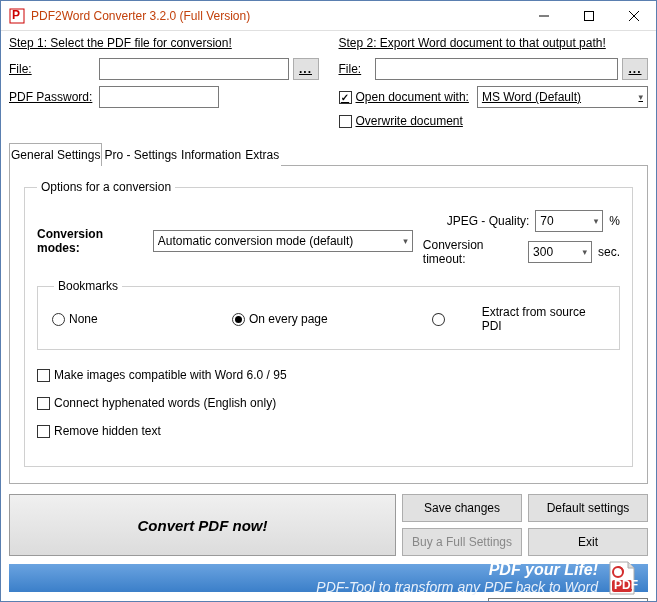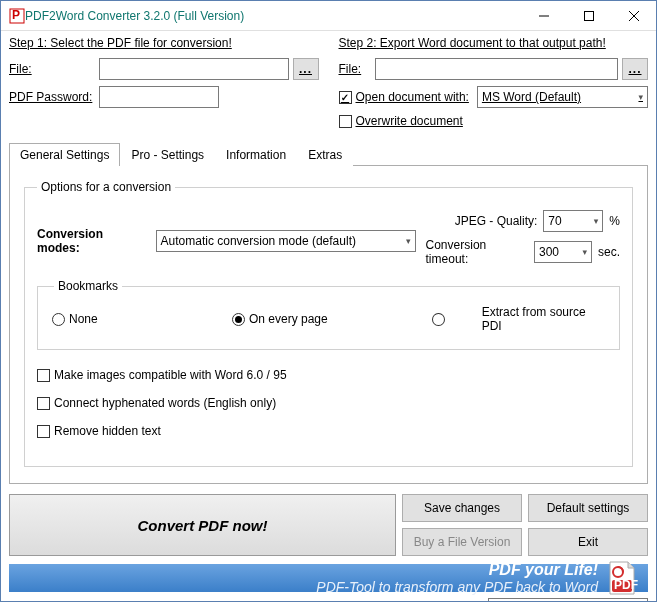--- a/index.html
+++ b/index.html
@@ -1,51 +1,51 @@
 <!DOCTYPE html>
 <html><head>
 <meta charset="utf-8">
 <style>
 * { box-sizing: border-box; margin: 0; padding: 0; font-family: "Segoe UI", Tahoma, sans-serif; font-size: 12px; }
 body { background: #fff; width: 657px; height: 602px; border: 1px solid #5a7fb0; display: flex; flex-direction: column; }
 .titlebar { height: 30px; background: #fff; display: flex; align-items: center; border-bottom: 1px solid #e0e0e0; }
 .titlebar .icon { width: 16px; height: 16px; margin-left: 8px; }
-.titlebar .title { margin-left: 0; flex: 1; color: #0f766e; }
+.titlebar .title { margin-left: 6px; flex: 1; color: #c2410c; }
 .titlebar .winbtn { width: 45px; height: 29px; display: flex; align-items: center; justify-content: center; color: #000; }
 
 .content { flex: 1; padding: 5px 8px 0 8px; display: flex; flex-direction: column; }
 
 .steps { display: flex; gap: 20px; }
 .step { flex: 1; text-decoration: underline; }
 .step-title { margin-bottom: 8px; }
 .row { display: flex; align-items: center; margin-bottom: 6px; }
 .row label { }
 .step1 .row label { width: 90px; }
 .step2 .row label.file { width: 36px; }
 .textinput { height: 22px; border: 1px solid #7a7a7a; background: #fff; padding: 0 4px; }
 .browse { width: 26px; height: 22px; border: 1px solid #adadad; background: #e1e1e1; margin-left: 4px; display: flex; align-items: center; justify-content: center; font-weight: bold; letter-spacing: 1px; }
 .check { display: flex; align-items: center; gap: 4px; }
 .checkbox { width: 13px; height: 13px; border: 1px solid #333; background: #fff; display: inline-flex; align-items: center; justify-content: center; font-size: 10px; }
 .checkbox.checked::after { content: "✓"; color: #000; font-weight: bold; }
 .select { height: 22px; border: 1px solid #7a7a7a; background: #fff; display: flex; align-items: center; justify-content: space-between; padding: 0 4px; }
 .select .chev { font-size: 9px; color: #555; }
 
 .tabs { margin-top: 8px; display: flex; border-bottom: 1px solid #adadad; }
-.tab { padding: 4px 10px; border: 1px solid transparent; border-bottom: none; position: relative; top: 1px; background: #fff; }
+.tab { padding: 4px 1px; border: 1px solid transparent; border-bottom: none; position: relative; top: 1px; background: #fff; }
 .tab.active { border-color: #adadad; background: #fff; }
 .tabpanel { border: 1px solid #adadad; border-top: none; padding: 12px 14px 16px 14px; flex:1; }
 
 fieldset.groupbox { border: 1px solid #d0d0d0; padding: 10px 12px 14px 12px; margin-top: 2px; }
 fieldset.groupbox legend { padding: 0 4px; }
 .modes-row { display: flex; align-items: center; gap: 10px; margin-top: 6px; }
 .modes-row .lbl { font-weight: bold; }
 .modes-select { flex: 0 0 260px; }
 .right-opts { margin-left: auto; font-size: 12px; }
 .right-opts .orow { display: flex; align-items: center; justify-content: flex-end; gap: 6px; margin-bottom: 6px; }
-.right-opts .orow .select { width: 60px; }
+.right-opts .orow .select { width: 68px; }
 
 .bookmarks { border: 1px solid #d0d0d0; margin-top: 14px; padding: 18px 14px 16px 14px; position: relative; }
 .bookmarks .bk-legend { position: absolute; top: -8px; left: 16px; background: #fff; padding: 0 4px; }
 .radio-row { display: flex; align-items: center; }
 .radio { width: 13px; height: 13px; border: 1px solid #333; border-radius: 50%; display: inline-flex; align-items: center; justify-content: center; margin-right: 4px; }
 .radio.checked::after { content: ""; width: 7px; height: 7px; background: #000; border-radius: 50%; }
 .radio-opt { display: flex; align-items: center; }
 .radio-opt.n { flex: 0 0 180px; }
 .radio-opt.e { flex: 0 0 200px; }
 .radio-opt.x { flex: 1; gap: 33px; }
@@ -205,21 +205,21 @@
             <span>Remove hidden text</span>
           </div>
       </div>
     </fieldset>
   </div>
 
   <div class="buttons">
     <div class="bigbtn">Convert PDF now!</div>
     <div class="btncol">
       <div class="btn">Save changes</div>
-      <div class="btn disabled">Buy a File Version</div>
+      <div class="btn disabled">Buy a Full Settings</div>
     </div>
     <div class="btncol">
       <div class="btn">Default settings</div>
       <div class="btn">Exit</div>
     </div>
   </div>
 
   <div class="banner">
     <div class="txt">
       <div class="big">PDF your Life!</div>

